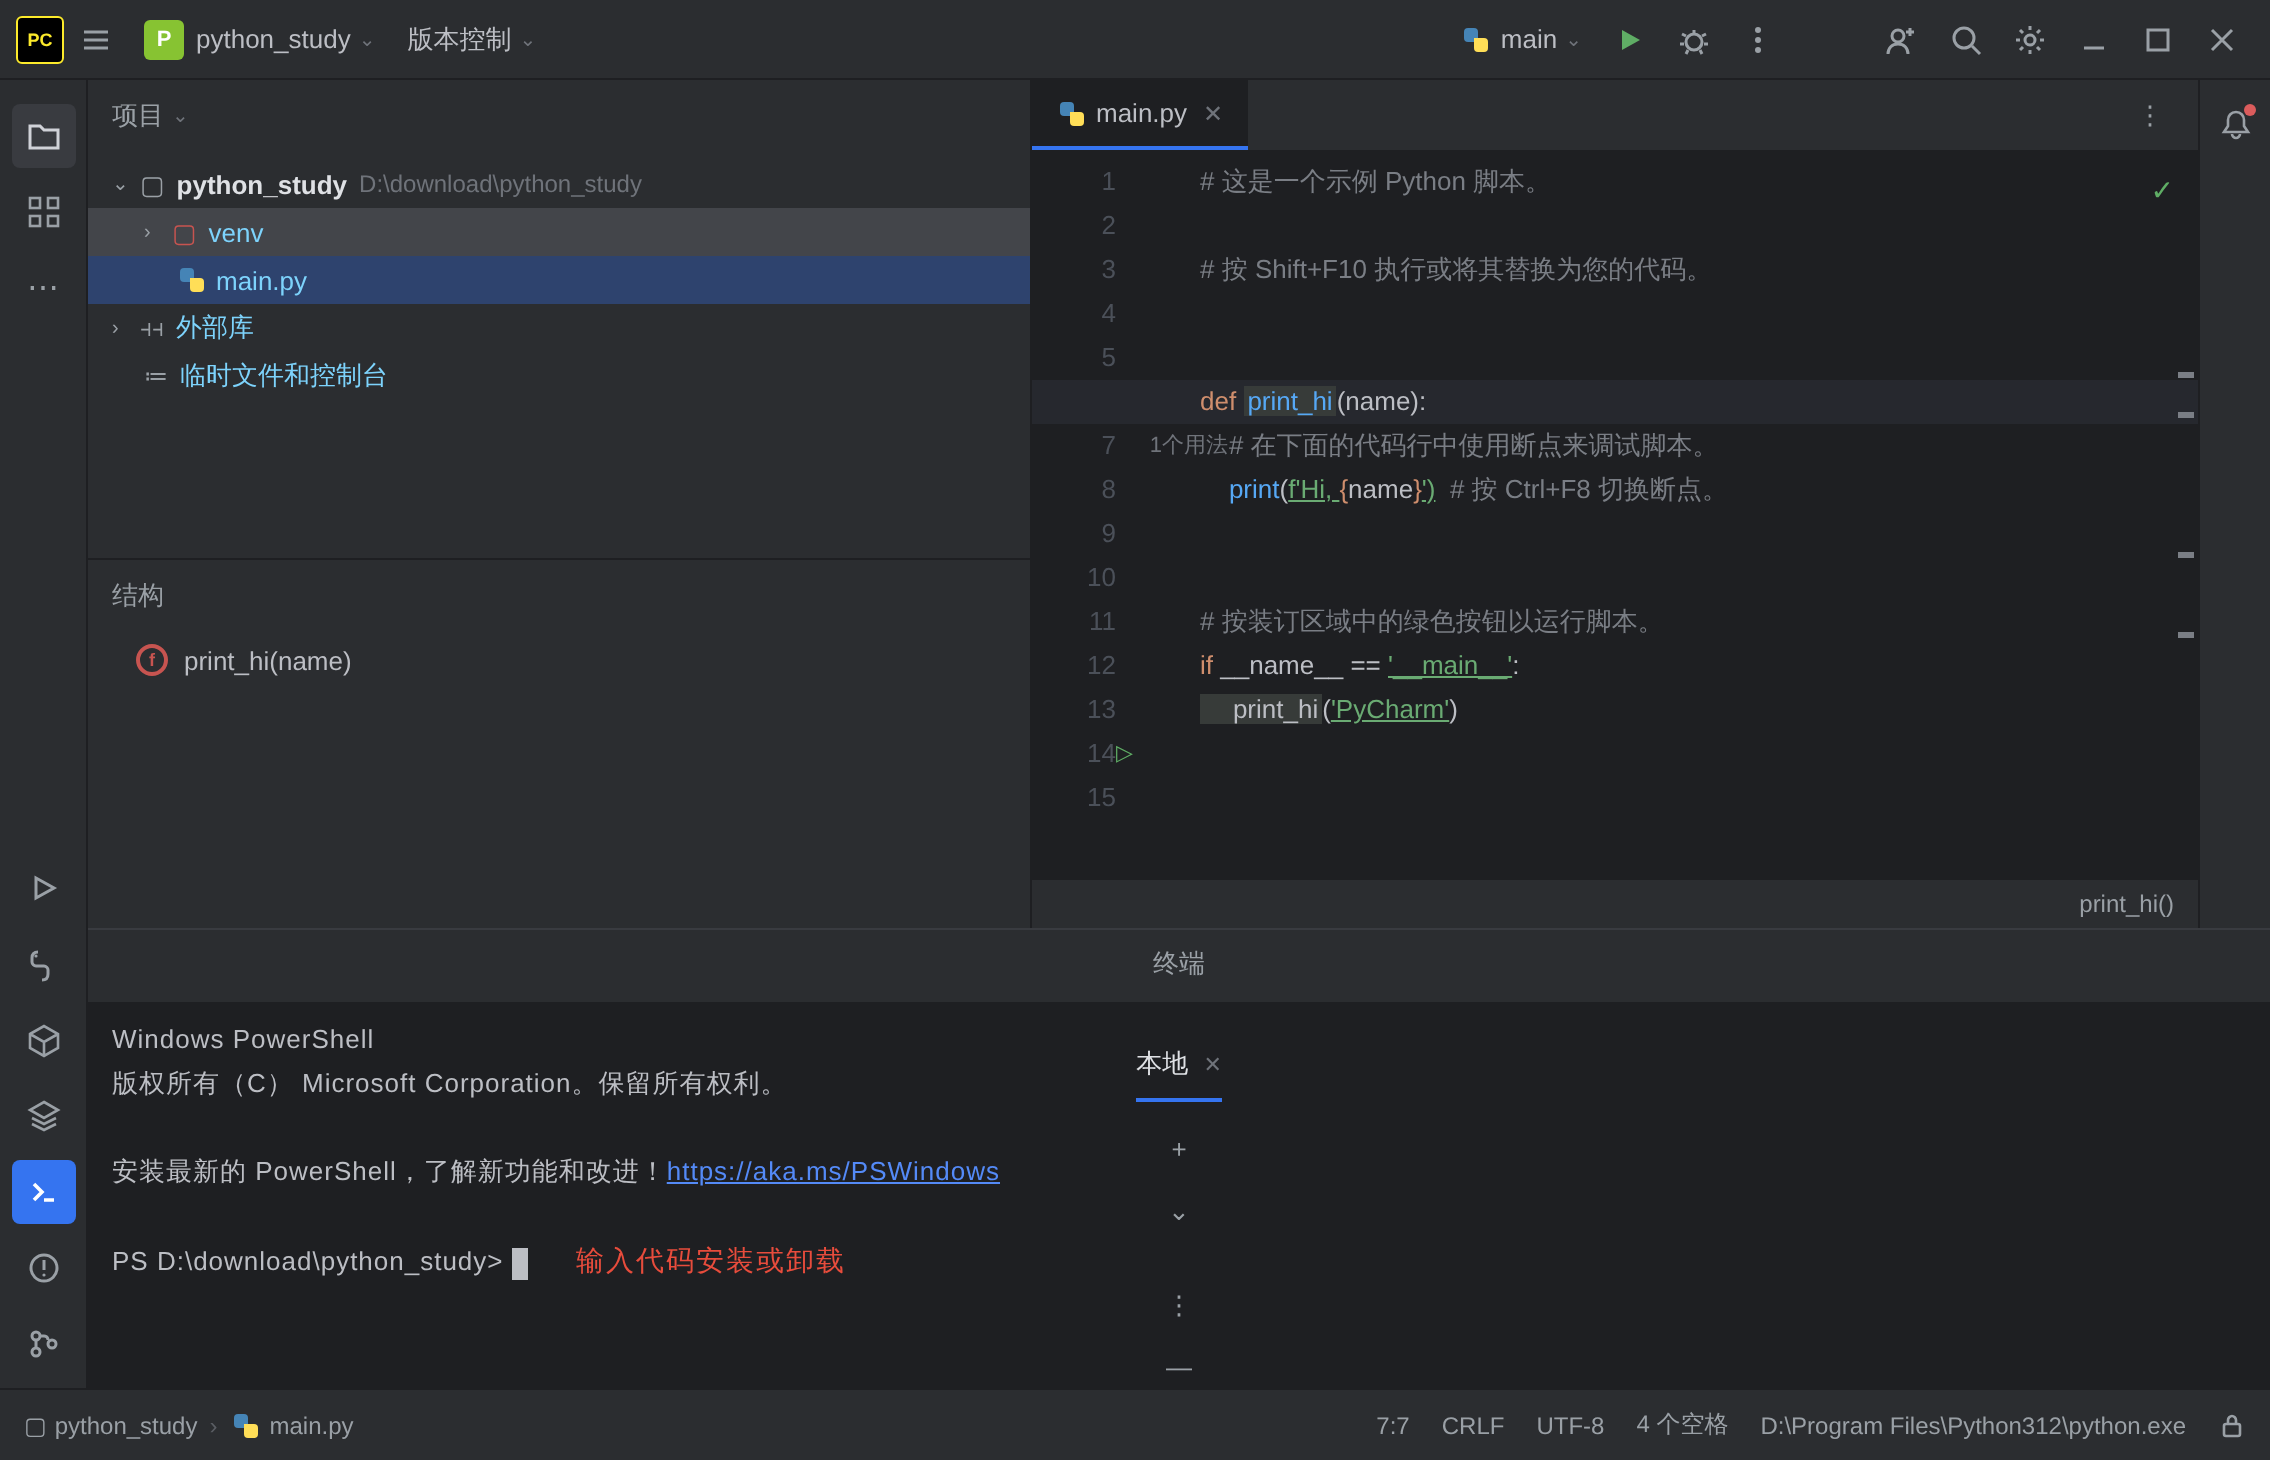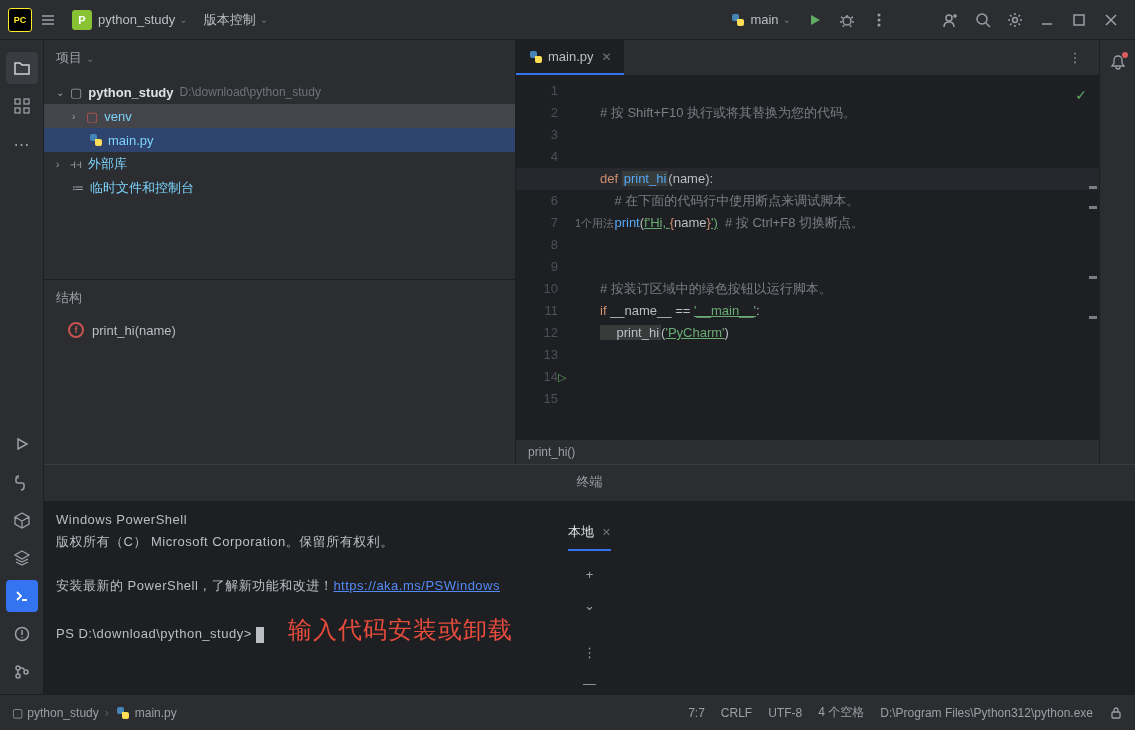--- a/index.html
+++ b/index.html
@@ -56,30 +56,30 @@
 .code-line.hl { background:#26282e; margin-left:-84px; padding-left:84px; }
 .c-comment { color:#7a7e85; }
 .c-kw { color:#cf8e6d; }
 .c-fn { color:#56a8f5; }
 .c-fnbox { background:#373b39; padding:0 2px; }
 .c-str { color:#6aab73;text-decoration:underline; }
 .c-brace { color:#cf8e6d; }
 .check { position:absolute; top:8px; right:12px; color:#5fad65; font-size:14px; }
 .minimap { position:absolute; right:0; top:0; width:12px; height:100%; }
 .mm-mark { position:absolute; right:2px; width:8px; height:3px; background:#7a7e85; }
-.breadcrumb-bar { height:24px; background:#2b2d30; display:flex; align-items:center; padding:0 12px; color:#9aa0a6; font-size:12px; font-family:Consolas,monospace; }
+.breadcrumb-bar { height:24px; background:#2b2d30; display:flex; align-items:center; padding:0 12px; color:#9aa0a6; font-size:12px; font-family:Consolas,monospace;justify-content:flex-end; }
 .terminal-panel { flex:1; background:#1e1f22; border-top:1px solid #393b40; display:flex; flex-direction:column; }
 .term-tabs { height:36px; background:#2b2d30; display:flex; align-items:center; padding:0 12px; gap:16px;flex-direction:column; }
 .term-tab { color:#9aa0a6; cursor:pointer; padding:8px 0; }
 .term-tab.active { color:#dfe1e5; border-bottom:2px solid #3574f0; }
 .term-close { color:#6f737a; margin-left:4px; font-size:11px; }
 .term-body { flex:1; padding:8px 12px; font-family:Consolas,"Courier New",monospace; font-size:13px; line-height:22px; color:#bcbec4; letter-spacing:0.5px;border-radius:21px; }
 .term-link { color:#548af7; text-decoration:underline; }
 .term-cursor { display:inline-block; width:8px; height:16px; background:#bcbec4; vertical-align:middle; }
-.term-annotation { color:#e74c3c; font-size:24px; margin-left:20px; font-family:"Segoe UI",sans-serif; letter-spacing:1px; }
+.term-annotation { color:#e74c3c; font-size:14px; margin-left:20px; font-family:"Segoe UI",sans-serif; letter-spacing:1px; }
 .statusbar { height:36px; background:#2b2d30; border-top:1px solid #1e1f22; display:flex; align-items:center; padding:0 12px; color:#9aa0a6; font-size:12px; }
 .sb-item { margin-right:16px; display:flex; align-items:center; }
 .sb-crumb { display:flex; align-items:center; }
 .sb-sep { margin:0 6px; color:#5a5d63; }
 .rightbar { width:36px; background:#2b2d30; border-left:1px solid #1e1f22; display:flex; flex-direction:column; align-items:center; padding-top:14px; }
 .bell { color:#9aa0a6; font-size:16px; position:relative; }
 .bell::after { content:""; position:absolute; top:-2px; right:-2px; width:6px; height:6px; background:#db5c5c; border-radius:50%; }
 .lock-icon { margin-left:auto; color:#9aa0a6; }
 svg { display:block; }
 </style>
@@ -293,20 +293,21 @@
               <div class="ln">10</div>
               <div class="ln">11</div>
               <div class="ln">12</div>
               <div class="ln">13</div>
               <div class="ln">14</div>
               <div class="ln">15</div>
             <div class="gutter-run">▷</div>
           </div>
           <div class="code">
             <div class="check">✓</div>
+            <div class="code-line"><span class="c-comment"># 这是一个示例 Python 脚本。</span></div>
             <div class="code-line"></div>
             <div class="code-line"><span class="c-comment"># 按 Shift+F10 执行或将其替换为您的代码。</span></div>
             <div class="code-line"></div>
             <div class="code-line"></div>
             <div class="code-line hl"><span class="c-kw">def </span><span class="c-fn c-fnbox">print_hi</span><span>(name):</span></div>
             <div class="code-line"><span class="c-comment">    # 在下面的代码行中使用断点来调试脚本。</span></div>
             <div class="code-line"><span class="c-fn">    print</span><span>(</span><span class="c-str">f'Hi, </span><span class="c-brace">{</span><span>name</span><span class="c-brace">}</span><span class="c-str">')</span><span class="c-comment">  # 按 Ctrl+F8 切换断点。</span></div>
             <div class="code-line"></div>
             <div class="code-line"></div>
             <div class="code-line"><span class="c-comment"># 按装订区域中的绿色按钮以运行脚本。</span></div>

